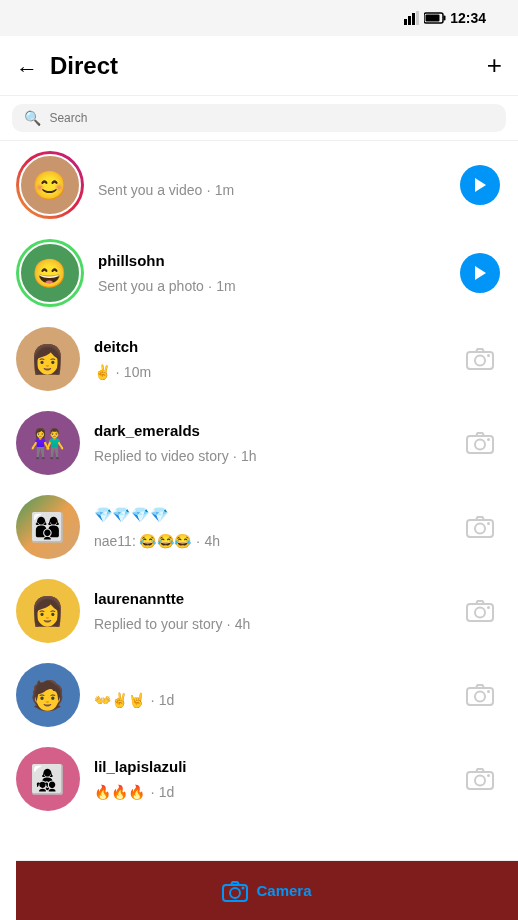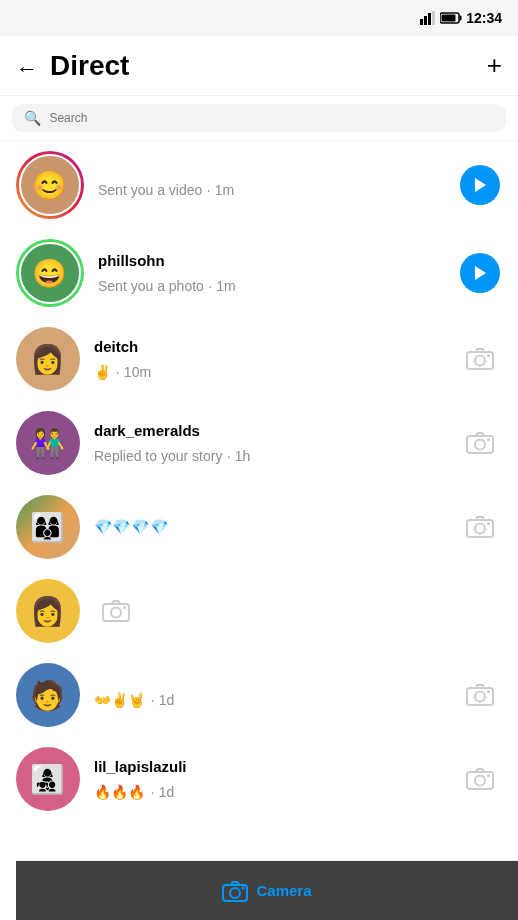--- a/index.html
+++ b/index.html
@@ -12,21 +12,21 @@
       position: relative;
     }
 
     
     .status-bar {
       height: 36px;
       background: #f5f5f5;
       display: flex;
       align-items: center;
       justify-content: flex-end;
-      padding: 0 16px;
+      padding: 0 32px;
       gap: 6px;
     }
     .status-time {
       font-size: 14px;
       font-weight: 600;
       color: #000;
     }
     .status-icons {
       display: flex;
       align-items: center;
@@ -47,21 +47,21 @@
       display: flex;
       align-items: center;
       gap: 12px;
     }
     .back-icon {
       font-size: 22px;
       cursor: pointer;
       color: #000;
     }
     .header-title {
-      font-size: 28px;
+      font-size: 24px;
       font-weight: 700;
       color: #000;
     }
     .header-right {
       font-size: 26px;
       color: #000;
       cursor: pointer;
     }
 
     
@@ -196,21 +196,21 @@
       font-size: 16px;
     }
 
     
     .bottom-bar {
       position: absolute;
       bottom: 0;
       left: 16px;
       right: 0;
       height: 60px;
-      background: #404040;
+      background: #7f1d1d;
       border-top: 1px solid #efefef;
       display: flex;
       align-items: center;
       justify-content: center;
       gap: 8px;
       cursor: pointer;
     }
     .bottom-camera-label {
       font-size: 15px;
       font-weight: 600;
@@ -313,55 +313,60 @@
           </svg>
         </div>
     </div>
     <div class="message-item">
 
         <div class="avatar-plain bg-purple">
           <span style="font-size:28px;">👫</span>
         </div>
       <div class="message-content">
         <div class="message-username">dark_emeralds</div>
-        <div class="message-preview">Replied to your story · 1h</div>
+        <div class="message-preview">Replied to video story · 1h</div>
       </div>
 
         <div class="action-icon">
           <svg width="28" height="24" viewBox="0 0 28 24" fill="none">
             <rect x="1" y="5" width="26" height="17" rx="3" stroke="#ccc" stroke-width="2"></rect>
             <circle cx="14" cy="13.5" r="5" stroke="#ccc" stroke-width="2"></circle>
             <path d="M10 5 L11.5 2 L16.5 2 L18 5" stroke="#ccc" stroke-width="2" stroke-linejoin="round"></path>
             <circle cx="22.5" cy="8.5" r="1.5" fill="#ccc"></circle>
           </svg>
         </div>
     </div>
     <div class="message-item">
 
         <div class="avatar-plain bg-multi">
           <span style="font-size:28px;">👩‍👩‍👦</span>
         </div>
       <div class="message-content">
         <div class="message-username">💎💎💎💎</div>
+        <div class="message-preview">nae11: 😂😂😂 · 4h</div>
       </div>
 
         <div class="action-icon">
           <svg width="28" height="24" viewBox="0 0 28 24" fill="none">
             <rect x="1" y="5" width="26" height="17" rx="3" stroke="#ccc" stroke-width="2"></rect>
             <circle cx="14" cy="13.5" r="5" stroke="#ccc" stroke-width="2"></circle>
             <path d="M10 5 L11.5 2 L16.5 2 L18 5" stroke="#ccc" stroke-width="2" stroke-linejoin="round"></path>
             <circle cx="22.5" cy="8.5" r="1.5" fill="#ccc"></circle>
           </svg>
         </div>
     </div>
     <div class="message-item">
 
         <div class="avatar-plain bg-yellow">
           <span style="font-size:28px;">👩</span>
         </div>
+      <div class="message-content">
+        <div class="message-username">laurenanntte</div>
+        <div class="message-preview">Replied to your story · 4h</div>
+      </div>
 
         <div class="action-icon">
           <svg width="28" height="24" viewBox="0 0 28 24" fill="none">
             <rect x="1" y="5" width="26" height="17" rx="3" stroke="#ccc" stroke-width="2"></rect>
             <circle cx="14" cy="13.5" r="5" stroke="#ccc" stroke-width="2"></circle>
             <path d="M10 5 L11.5 2 L16.5 2 L18 5" stroke="#ccc" stroke-width="2" stroke-linejoin="round"></path>
             <circle cx="22.5" cy="8.5" r="1.5" fill="#ccc"></circle>
           </svg>
         </div>
     </div>

